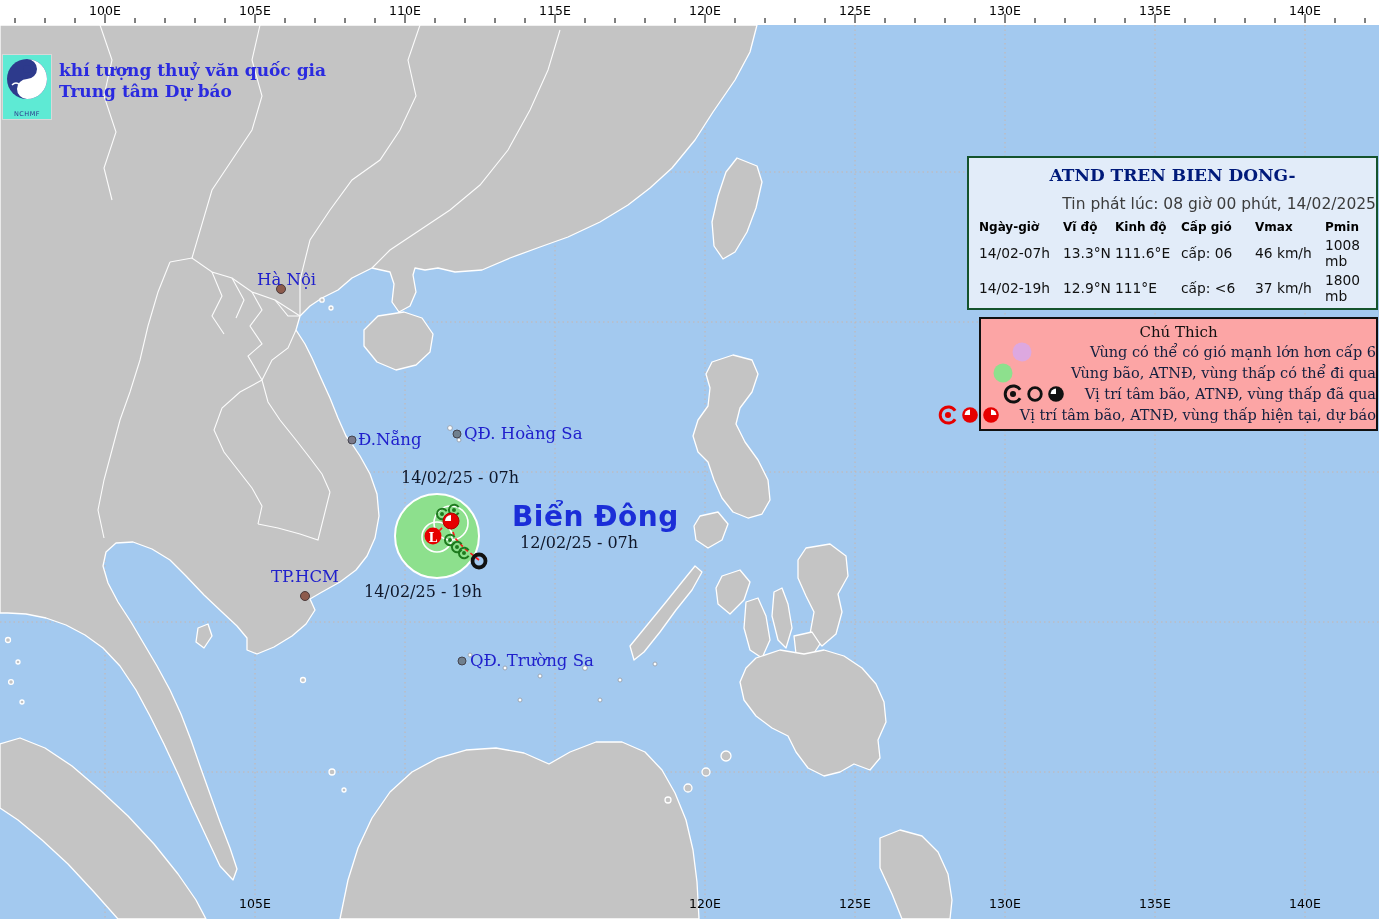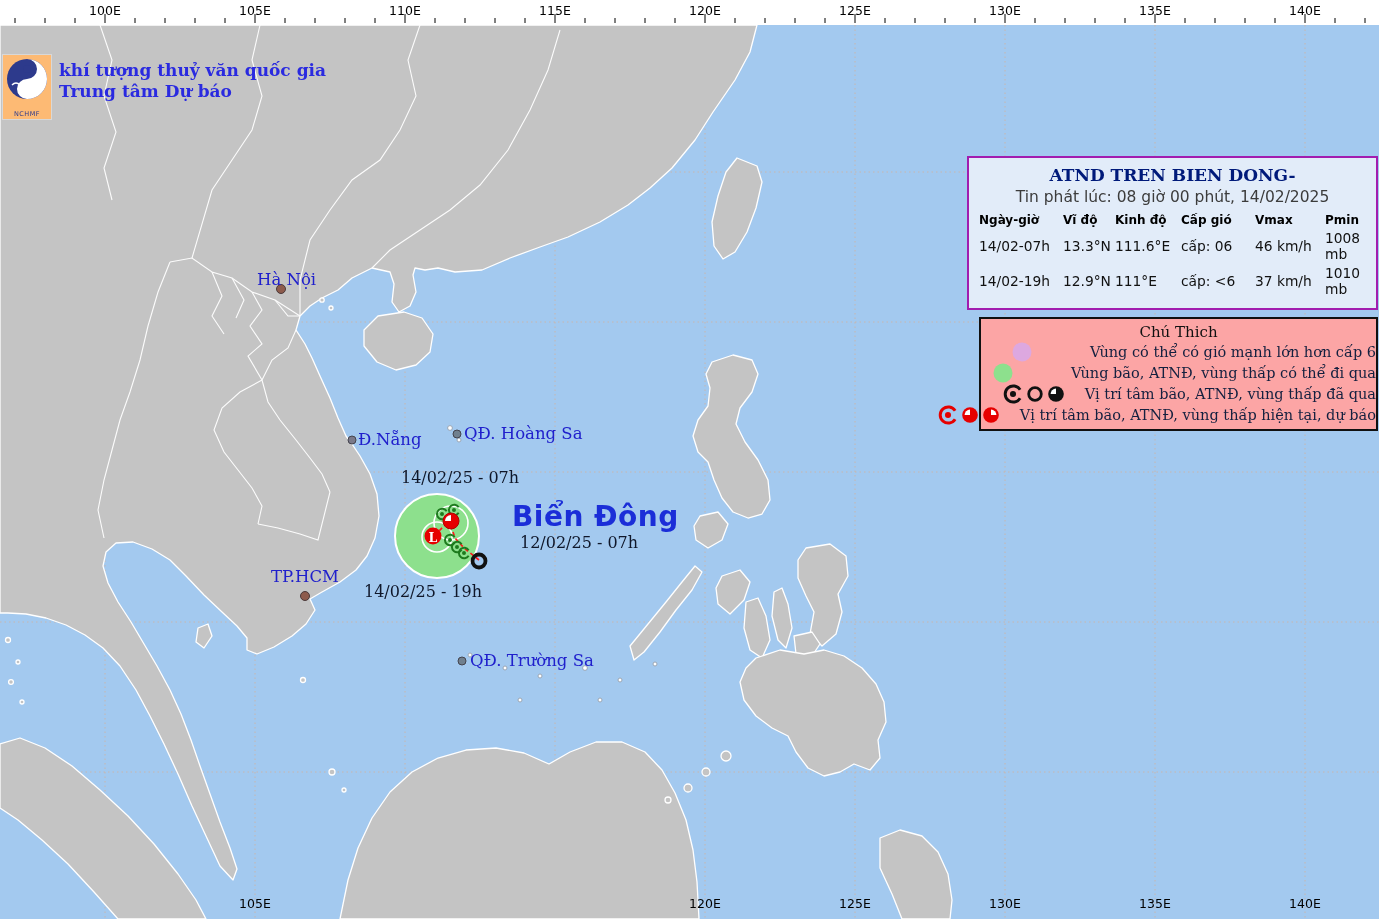--- a/index.html
+++ b/index.html
@@ -6,37 +6,37 @@
   #stage{position:relative;width:1379px;height:919px;overflow:hidden;
          font-family:"DejaVu Sans",sans-serif;background:#fff;}
   #mapsvg{position:absolute;left:0;top:0;z-index:0;}
   
   .axlab{position:absolute;top:3px;width:44px;margin-left:-22px;text-align:center;
          font-size:12.5px;color:#000;z-index:2;}
   .axlab-b{position:absolute;width:52px;margin-left:-26px;text-align:center;
          font-size:12.5px;color:#000;z-index:2;}
   
   #org{position:absolute;left:2px;top:54px;z-index:3;display:flex;}
-  #logo{width:48px;height:64px;background:#fdba74;border:1px solid #d8d8d8;text-align:center;}
+  #logo{width:48px;height:64px;background:#5eead4;border:1px solid #d8d8d8;text-align:center;}
   #logo .nm{font-size:6.5px;color:#2d3a8c;letter-spacing:.5px;margin-top:1px;}
   #orgtxt{margin-left:7px;margin-top:6px;font-family:"DejaVu Serif",serif;font-weight:bold;
           font-size:17px;line-height:21px;color:#2a2ae0;}
   
   .city{position:absolute;z-index:2;font-family:"DejaVu Serif",serif;font-weight:normal;
         font-size:16.5px;color:#2020cc;white-space:nowrap;}
   .ts{position:absolute;z-index:2;font-family:"DejaVu Serif",serif;font-weight:normal;
       font-size:16px;color:#0f172a;white-space:nowrap;}
   #sea-name{position:absolute;z-index:2;font-weight:bold;font-size:28px;color:#1b2ed8;
             letter-spacing:.5px;white-space:nowrap;}
   
   #infobox{position:absolute;left:967px;top:156px;width:411px;height:154px;z-index:4;
-           background:#e2ecf9;border:2px solid #a21caf;box-sizing:border-box;}
+           background:#e2ecf9;border:2px solid #14532d;box-sizing:border-box;}
   #infobox .ttl{margin-top:7px;text-align:center;font-family:"DejaVu Serif",serif;
                 font-weight:bold;font-size:17px;color:#001a7a;}
-  #infobox .sub{margin-top:3px;text-align:center;font-size:15.5px;color:#3c3c3c;}
+  #infobox .sub{margin-top:10px;text-align:right;font-size:15.5px;color:#3c3c3c;}
   #fctable{margin:6px 0 0 10px;border-collapse:collapse;table-layout:fixed;}
   #fctable th{font-size:12px;font-weight:bold;color:#000;text-align:left;padding:1px 0;}
   #fctable td{font-size:13.8px;color:#111;text-align:left;padding:1.5px 0;}
   .c1{width:84px}.c2{width:52px}.c3{width:66px}.c4{width:74px}.c5{width:70px}.c6{width:50px}
   
   #legend{position:absolute;left:979px;top:317px;width:399px;height:114px;z-index:4;
           background:#fca5a5;border:2px solid #101010;box-sizing:border-box;}
   #legend .ttl{margin-top:4px;text-align:center;font-family:"DejaVu Serif",serif;
                font-size:15px;color:#111;}
   .lrow{display:flex;align-items:center;height:21px;margin-left:6px;justify-content:flex-end;}
@@ -318,21 +318,21 @@
         <td>cấp: 06</td>
         <td>46 km/h</td>
         <td>1008 mb</td>
       </tr>
       <tr>
         <td>14/02-19h</td>
         <td>12.9°N</td>
         <td>111°E</td>
         <td>cấp: &lt;6</td>
         <td>37 km/h</td>
-        <td>1010 mb</td>
+        <td>1800 mb</td>
       </tr>
     </tbody>
       </table>
   </div>
 
   <div id="legend">
     <div class="ttl">Chú Thich</div>
     <div class="lrow">
       <span class="lico">
         <svg width="86" height="22">

